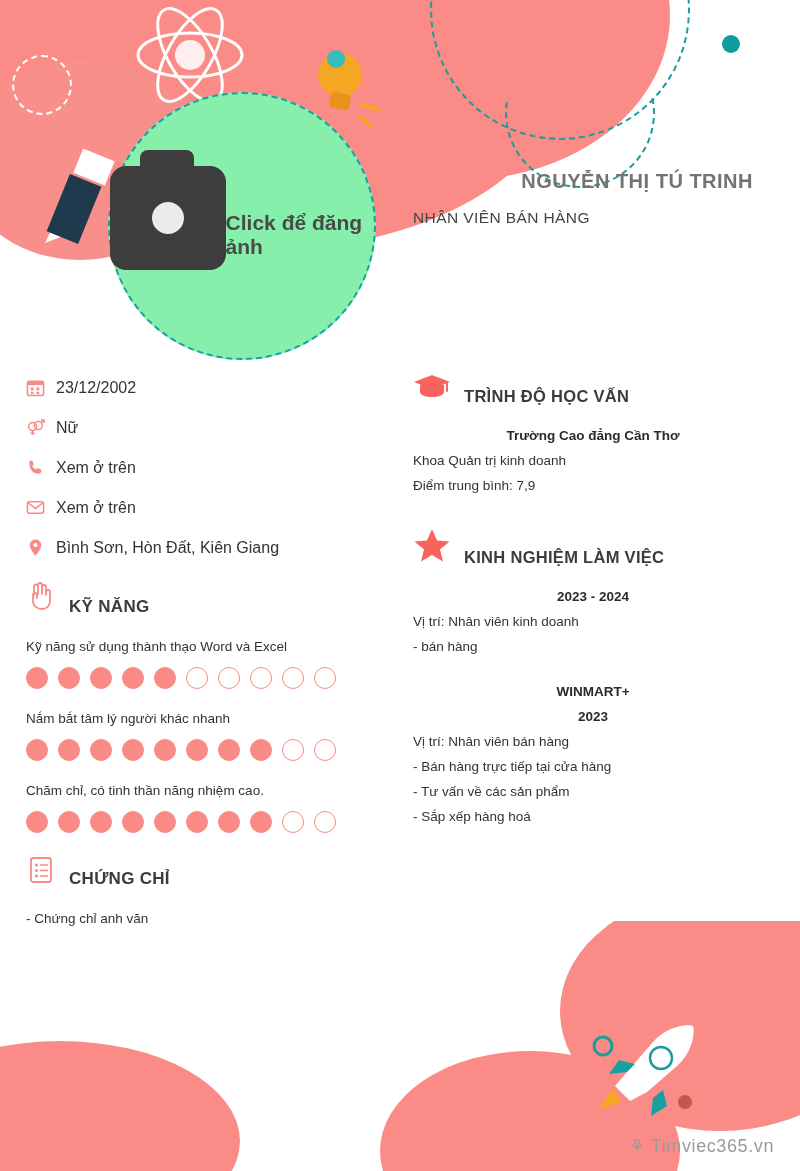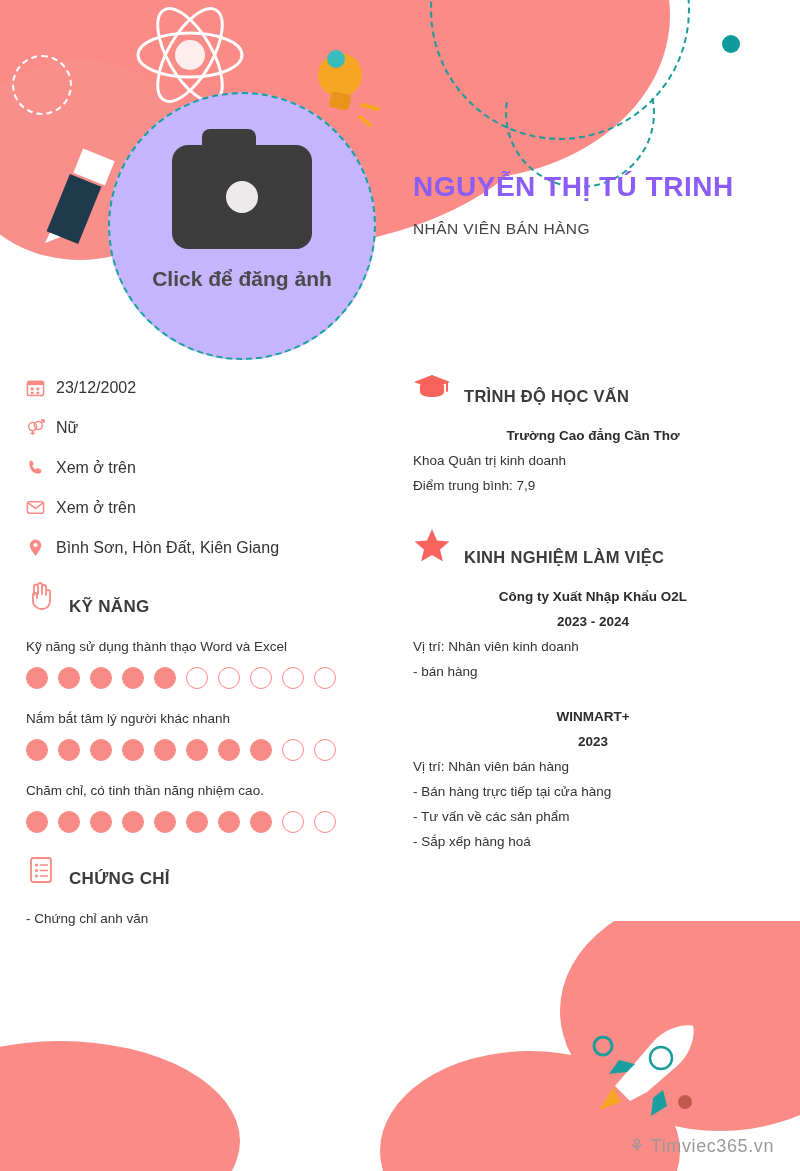--- a/index.html
+++ b/index.html
@@ -73,23 +73,22 @@
     width: 85px; height: 85px;
   }
 
   
   .photo-wrap {
     position: absolute;
     left: 108px; top: 92px;
     width: 268px; height: 268px;
     border-radius: 50%;
     border: 2px dashed #17a2a2;
-    background: #c4b5fd;
+    background: #86efac;
     display: flex;
-    flex-direction: column;
     align-items: center;
     justify-content: center;
     cursor: pointer;
   }
   .cam {
     width: 140px; height: 104px;
     background: #3d3d3d;
     border-radius: 16px;
     position: relative;
     margin-top: -16px;
@@ -118,26 +117,27 @@
     font-weight: 600;
   }
 
   
   .name-block {
     position: absolute;
     left: 413px; top: 168px;
     width: 340px;
   }
   .full-name {
-    font-size: 28px;
+    font-size: 20px;
     font-weight: bold;
-    color: #8b5cf6;
+    color: #737373;
     letter-spacing: 0.5px;
     line-height: 1.35;
     text-transform: uppercase;
+    text-align: right;
   }
   .job-title {
     margin-top: 14px;
     font-size: 15.5px;
     color: #444;
     letter-spacing: 0.4px;
     text-transform: uppercase;
   }
 
   
@@ -464,21 +464,20 @@
     <div class="sec-head gap-top">
       <span>
         <svg width="38" height="36" viewBox="0 0 38 36">
             <path d="M19 2 L24 13.5 L36.5 14.5 L27 22.5 L30 34.5 L19 28 L8 34.5 L11 22.5 L1.5 14.5 L14 13.5 Z" fill="#f9635e"></path>
           </svg>
       </span>
       <span class="sec-title big">KINH NGHIỆM LÀM VIỆC</span>
     </div>
 
     <div class="blk">
-      <div class="blk-title">Công ty Xuất Nhập Khẩu O2L</div>
       <div class="blk-title">2023 - 2024</div>
       <div class="blk-line">Vị trí: Nhân viên kinh doanh</div>
       <div class="blk-line">- bán hàng</div>
     </div>
 
     <div class="blk" style="margin-top:30px;">
       <div class="blk-title">WINMART+</div>
       <div class="blk-title">2023</div>
       <div class="blk-line">Vị trí: Nhân viên bán hàng</div>
       <div class="blk-line"> - Bán hàng trực tiếp tại cửa hàng</div>

